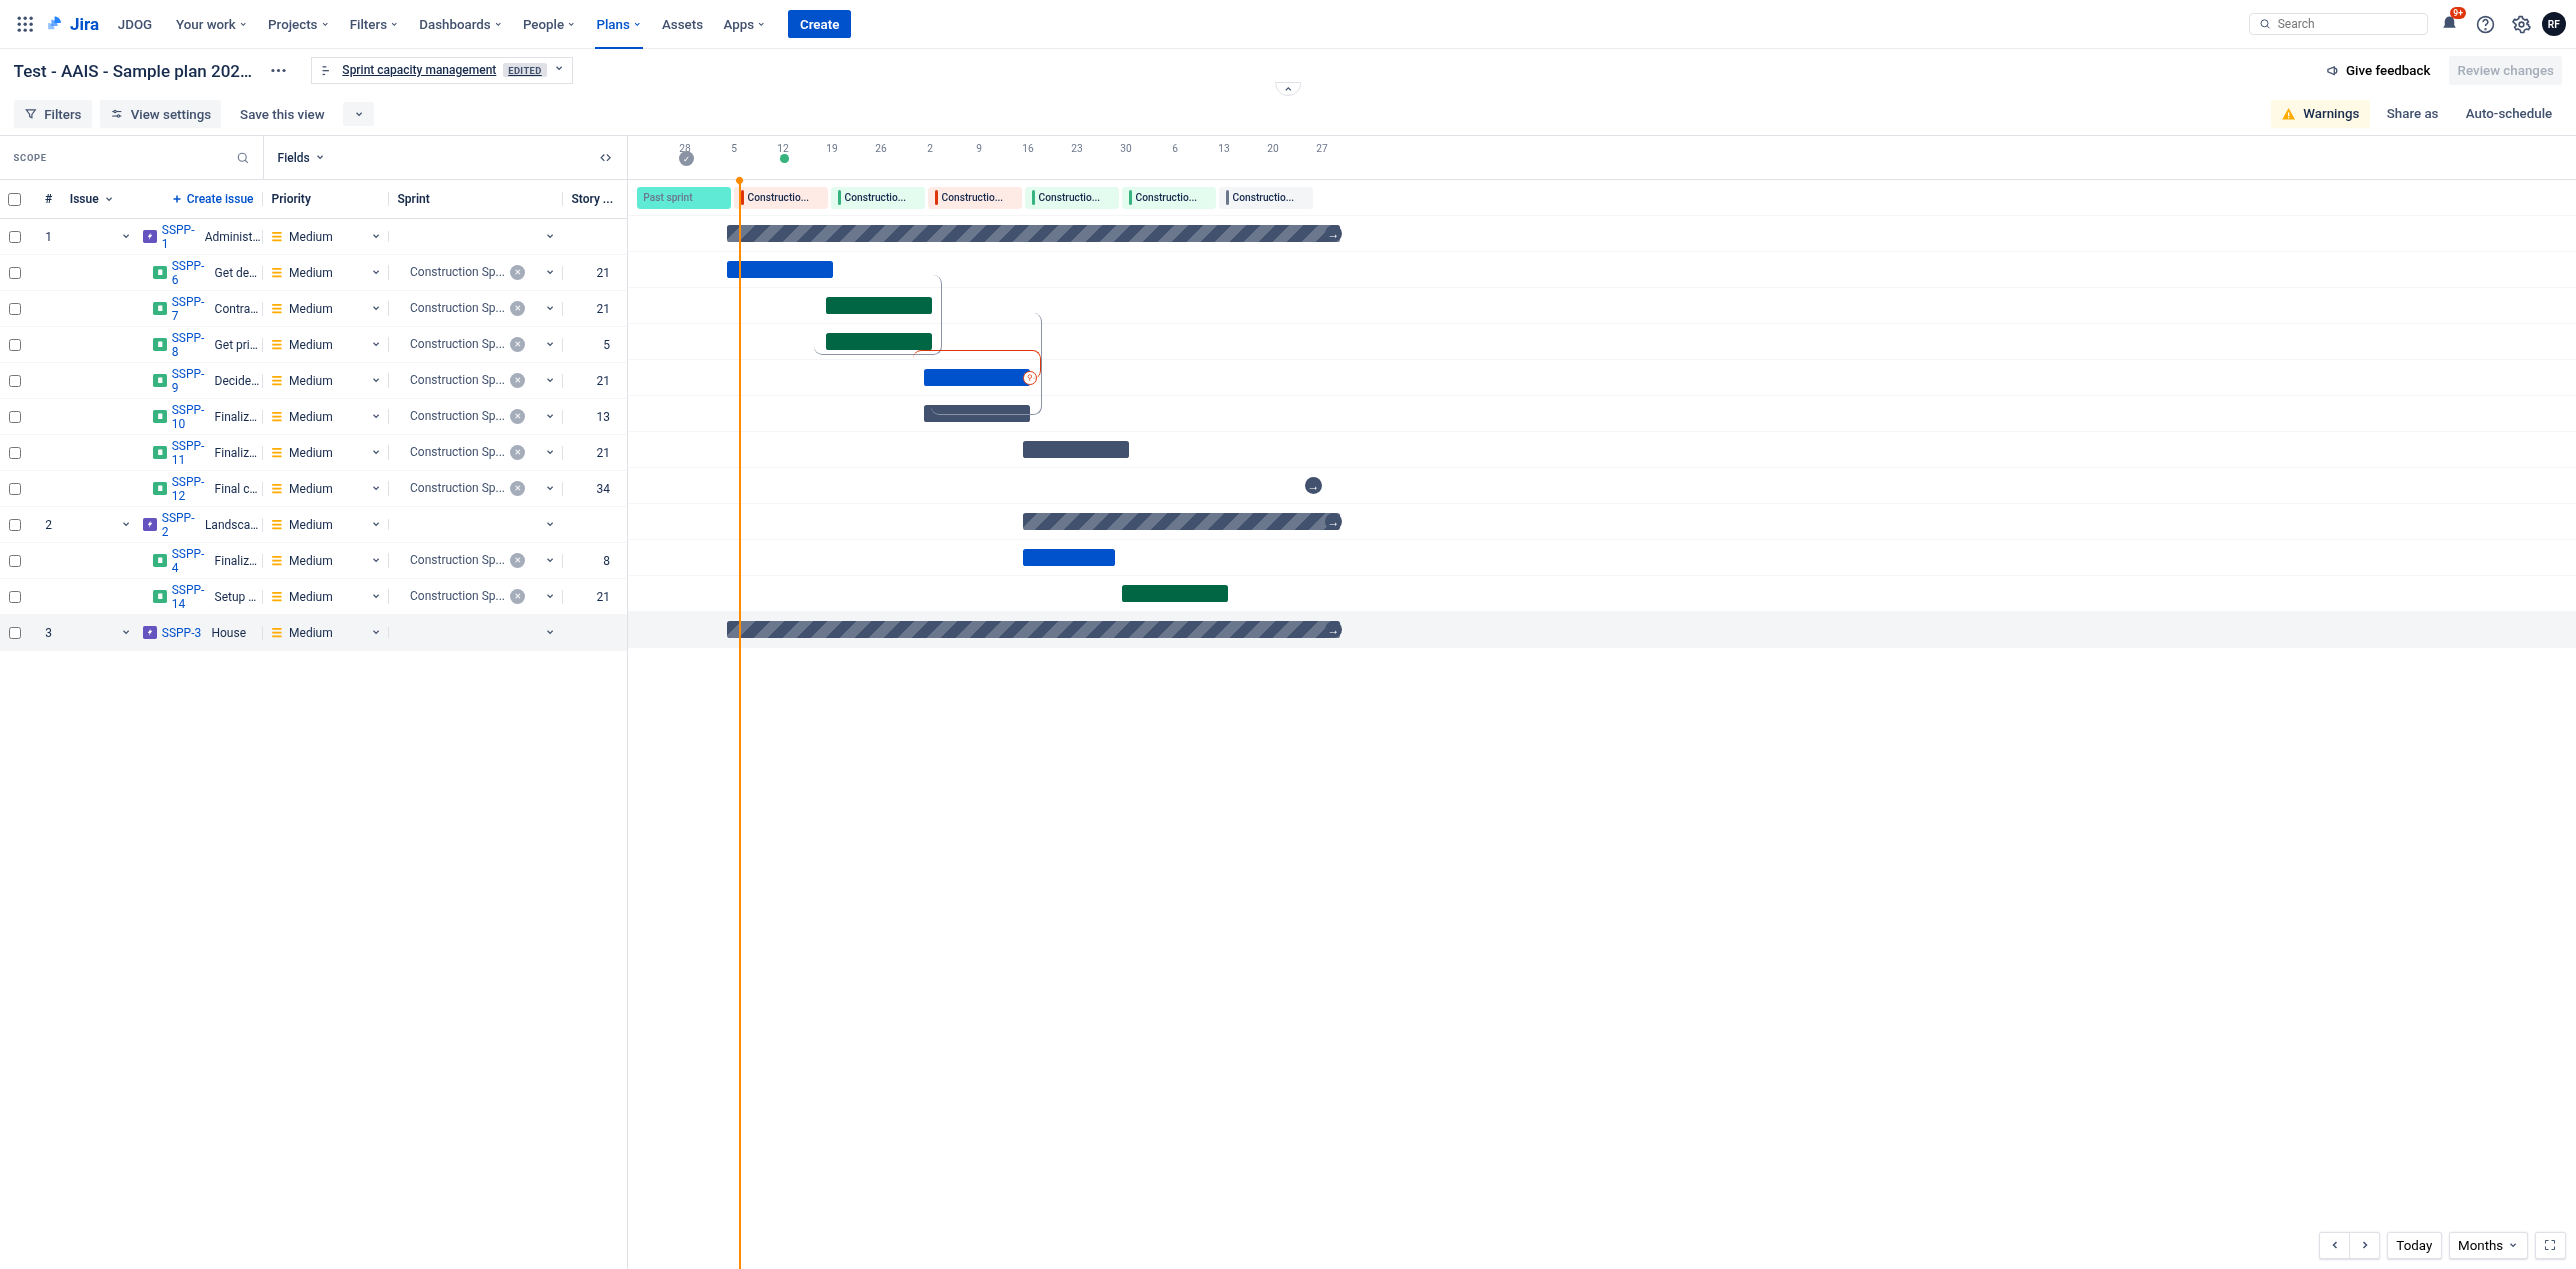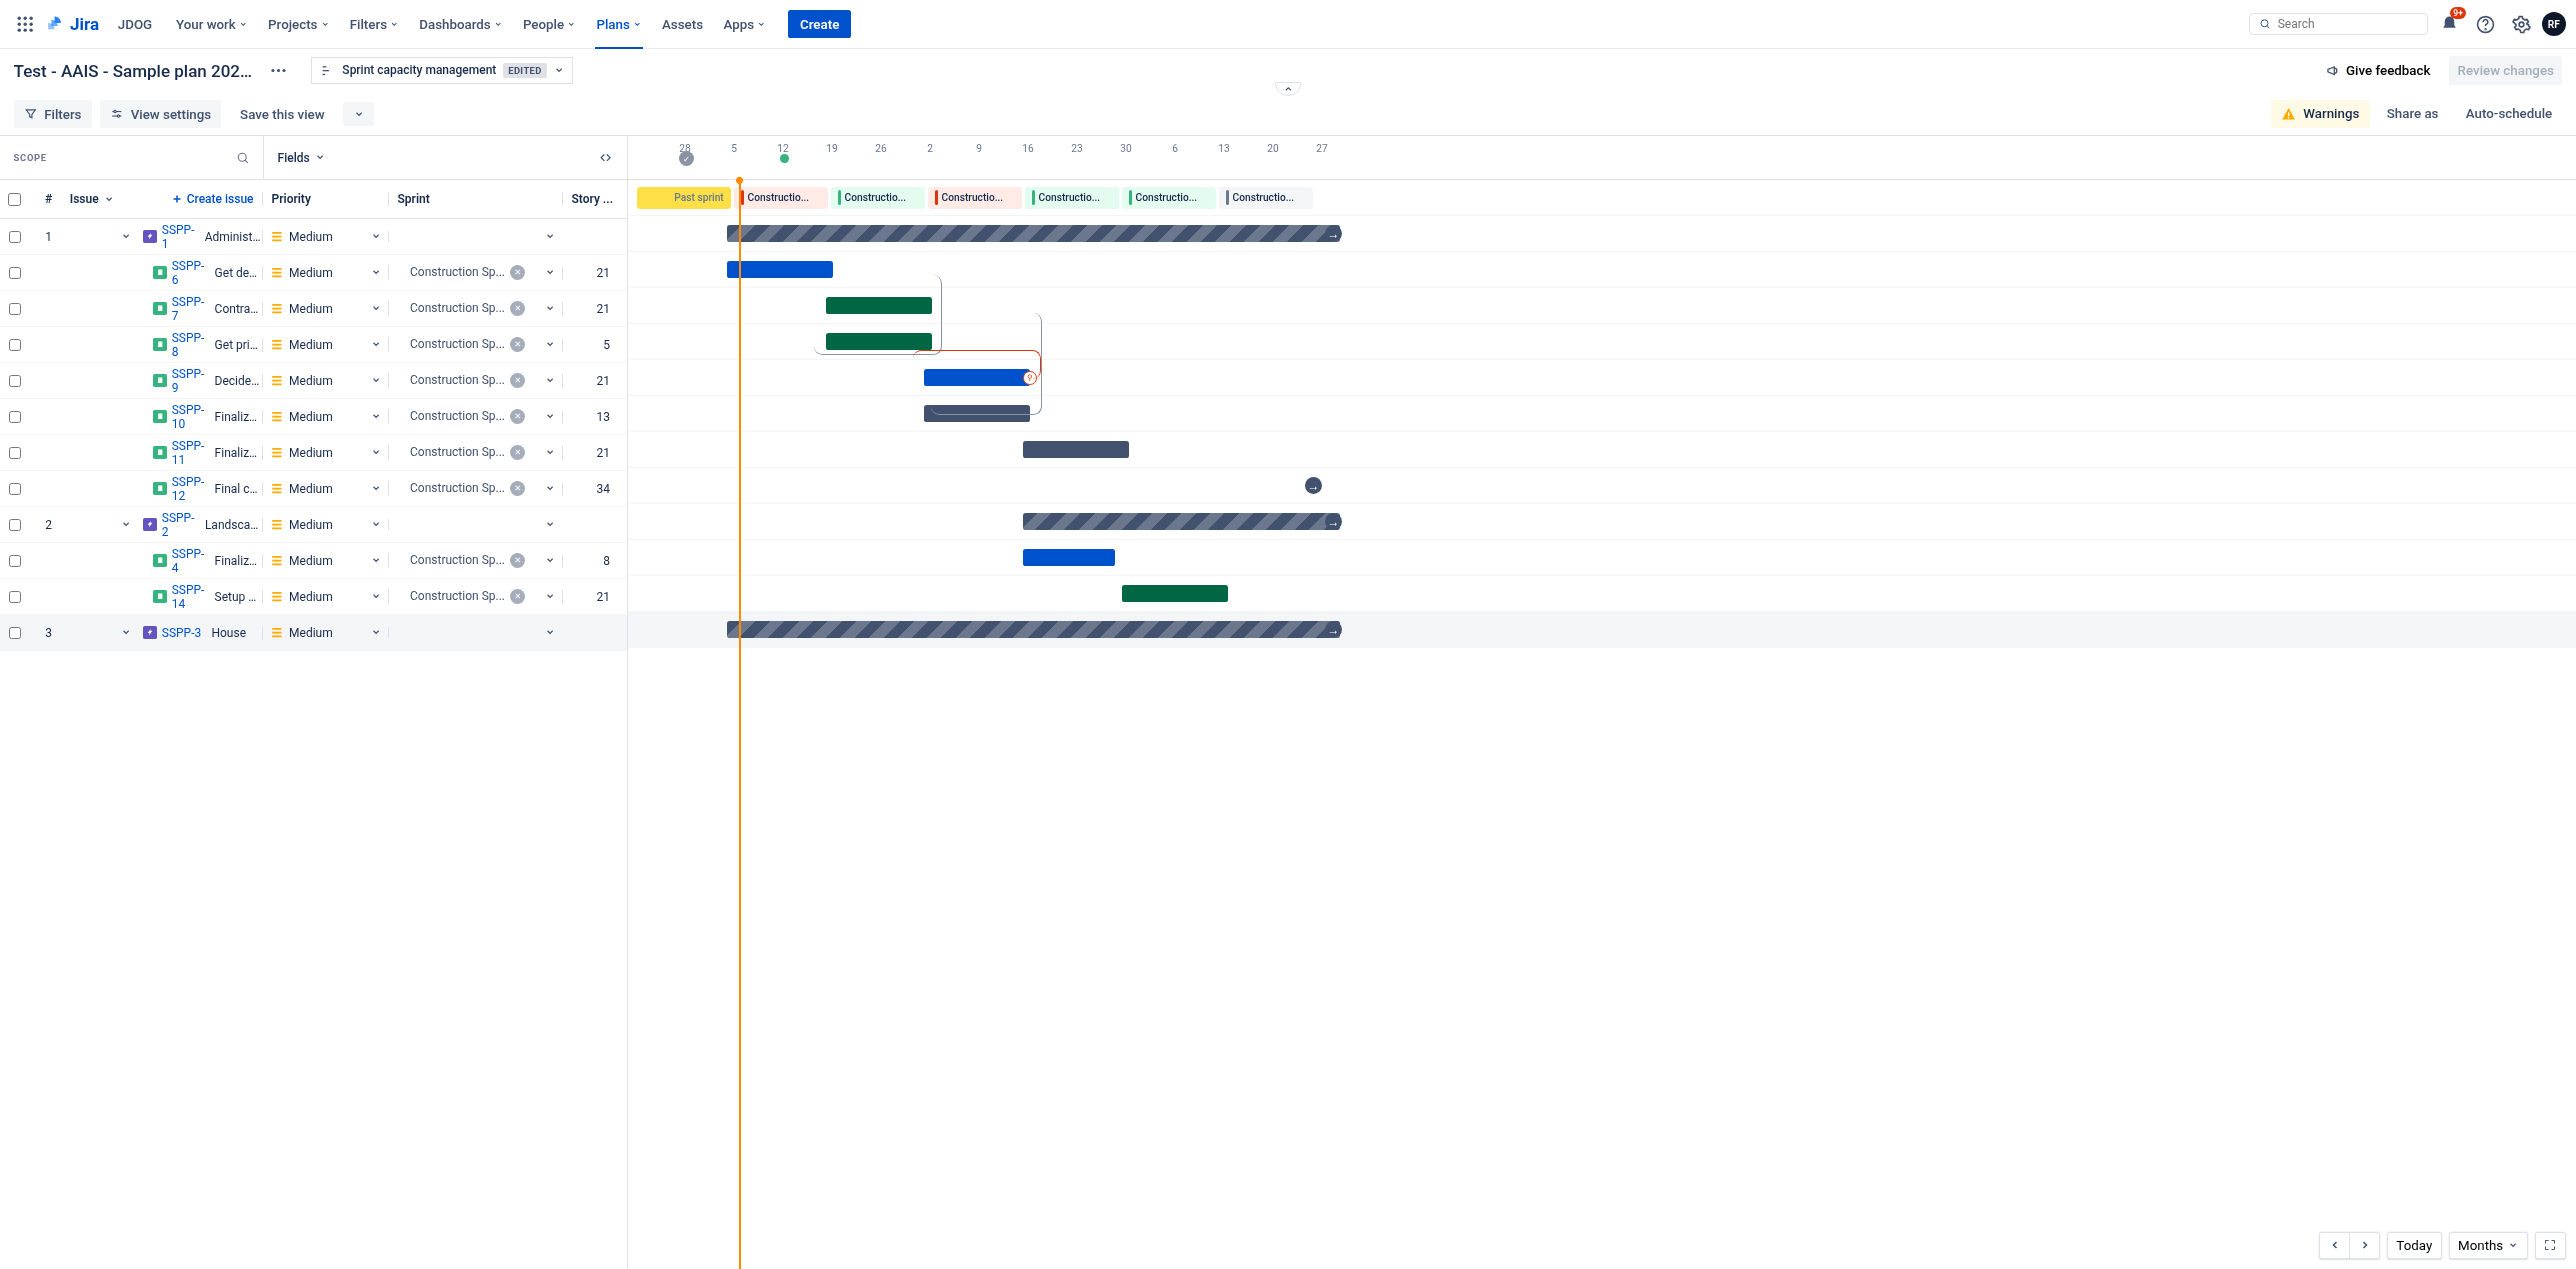--- a/index.html
+++ b/index.html
@@ -20,21 +20,21 @@
   .search-box { display:flex; align-items:center; border:1.7px solid #DFE1E6; border-radius:4.3px; padding:3.4px 8.5px; width:179px; gap:6.8px;}
   .search-box input { border:none; outline:none; font-size:12px; width:100%;}
   .icon-btn { width:31px; height:31px; border:none; background:none; border-radius:50%; cursor:pointer; display:flex; align-items:center; justify-content:center; color:#42526E; position:relative;}
   .badge { position:absolute; top:-1.7px; right:-1.7px; background:#DE350B; color:#fff; font-size:8.5px; border-radius:6.8px; padding:0.9px 3.4px; font-weight:600;}
   .avatar-circle { width:24px; height:24px; border-radius:50%; background:#0f172a; color:#fff; display:flex; align-items:center; justify-content:center; font-size:10.2px; font-weight:600;}
 
   
   .plan-header { display:flex; align-items:center; height:43px; padding:0 13.6px; gap:10.2px;}
   .plan-title { font-size:17px; font-weight:500; color:#172B4D; max-width:239px; white-space:nowrap; overflow:hidden; text-overflow:ellipsis;}
   .kebab { color:#42526E; }
-  .sprint-tag { display:flex; align-items:center; gap:6.8px; border:0.9px solid #DFE1E6; border-radius:0; padding:5.1px 8.5px; margin-left:6.8px;}
+  .sprint-tag { display:flex; align-items:flex-start; gap:6.8px; border:0.9px solid #DFE1E6; border-radius:0; padding:5.1px 8.5px; margin-left:6.8px;text-decoration:underline;}
   .sprint-tag-label { font-weight:500;}
   .edited-badge { background:#DFE1E6; color:#42526E; font-size:9.4px; padding:1.7px 5.1px; border-radius:2.6px; font-weight:700; letter-spacing:0.4px;}
   .plan-header-right { margin-left:auto; display:flex; align-items:center; gap:10.2px;}
   .feedback-btn, .review-btn { background:none; border:none; cursor:pointer; font-weight:500; display:flex; align-items:center; gap:5.1px; padding:6.8px 8.5px; border-radius:2.6px;}
   .review-btn { background:#F4F5F7; color:#A5ADBA;}
   .collapse-nub { position:absolute; left:50%; transform:translateX(-50%); top:82px; width:25.6px; height:13.6px; border:0.9px solid #DFE1E6; border-radius:0 0 12.8px 12.8px; background:#fff; display:flex; align-items:center; justify-content:center; z-index:5;}
 
   
   .toolbar { display:flex; align-items:center; height:43px; padding:0 13.6px; border-top:0.9px solid transparent; gap:8.5px;}
   .tool-btn { display:flex; align-items:center; gap:6.8px; background:#F4F5F7; border:none; border-radius:2.6px; padding:6.8px 10.2px; font-weight:500; cursor:pointer; color:#42526E;}
@@ -89,21 +89,21 @@
   .timeline-head { height:44px; border-bottom:0.9px solid #DFE1E6; position:relative;}
   .months { display:flex; height:17px; padding-top:1.7px;}
   .month { font-size:9.4px; font-weight:700; letter-spacing:0.7px; color:#6B778C; padding-left:5.1px; border-left:0.9px solid #DFE1E6; white-space:nowrap;}
   .days { display:flex; height:24px; align-items:center;}
   .day { font-size:10.2px; color:#6B778C; text-align:center; border-left:0.9px solid transparent;}
 
   .gantt-body { position:relative; height:calc(100% - 44px);}
   .gantt-row { height:36px; border-bottom:0.9px solid #F4F5F7; position:relative;}
   .gantt-row.zebra { background:#F4F5F7;}
   .sprint-pill { position:absolute; top:6.8px; height:22px; border-radius:3.4px; display:flex; align-items:center; padding:0 6.8px; font-size:10.2px; font-weight:500; gap:3.4px;}
-  .pill-past { background:#fde047; color:#6B778C;justify-content:flex-end;}
+  .pill-past { background:#5eead4; color:#6B778C;}
   .pill-red { background:#FFEBE6;} .pill-red .dot{background:#DE350B;}
   .pill-green { background:#E3FCEF;} .pill-green .dot{background:#36B37E;}
   .pill-grey { background:#F4F5F7;} .pill-grey .dot{background:#6B778C;}
   .dot { width:3.4px; height:15.3px; border-radius:1.7px;}
   .bar { position:absolute; top:9.4px; height:17px; border-radius:2.6px;}
   .bar-blue { background:#0052CC;}
   .bar-green { background:#006644;}
   .bar-slate { background:#42526E;}
   .bar-striped { background:repeating-linear-gradient(135deg,#42526E 0 10.2px,#6B778C 10.2px 20.4px);}
   .arrow-circle { position:absolute; width:17px; height:17px; border-radius:50%; background:#42526E; color:#fff; display:flex; align-items:center; justify-content:center; top:9.4px;}

